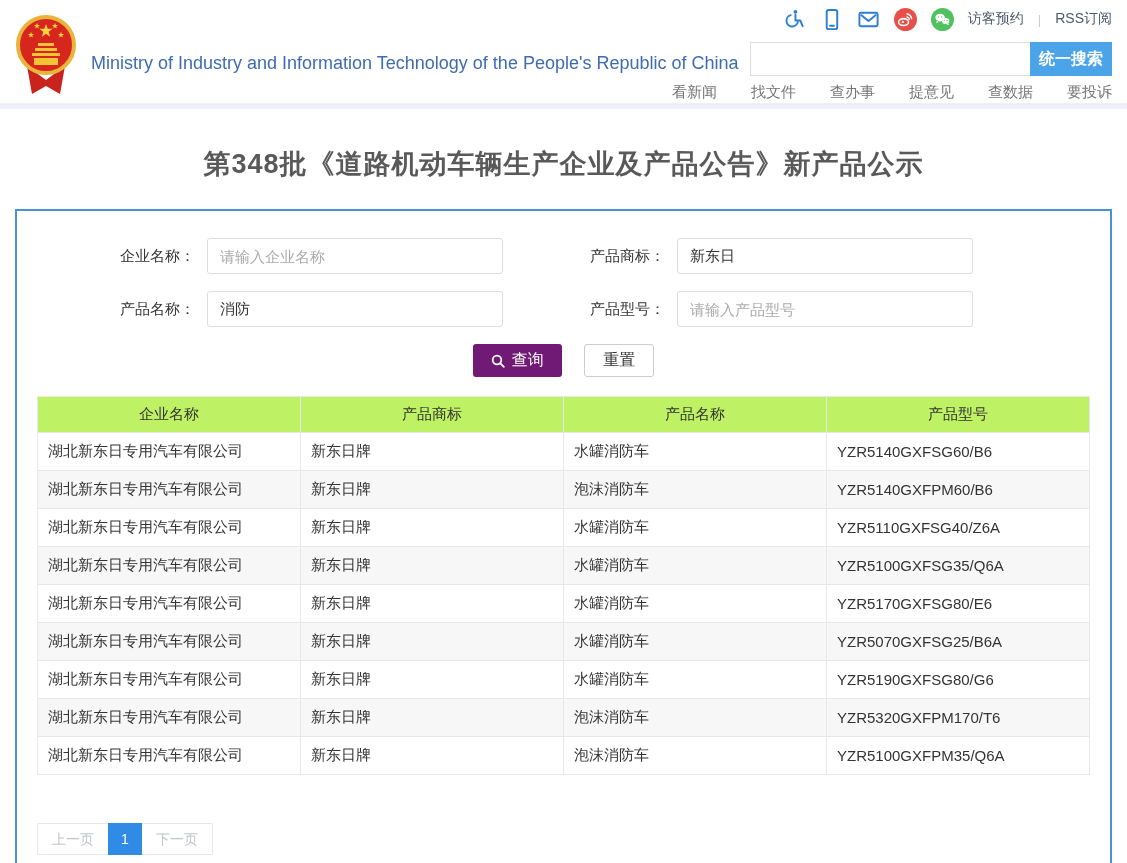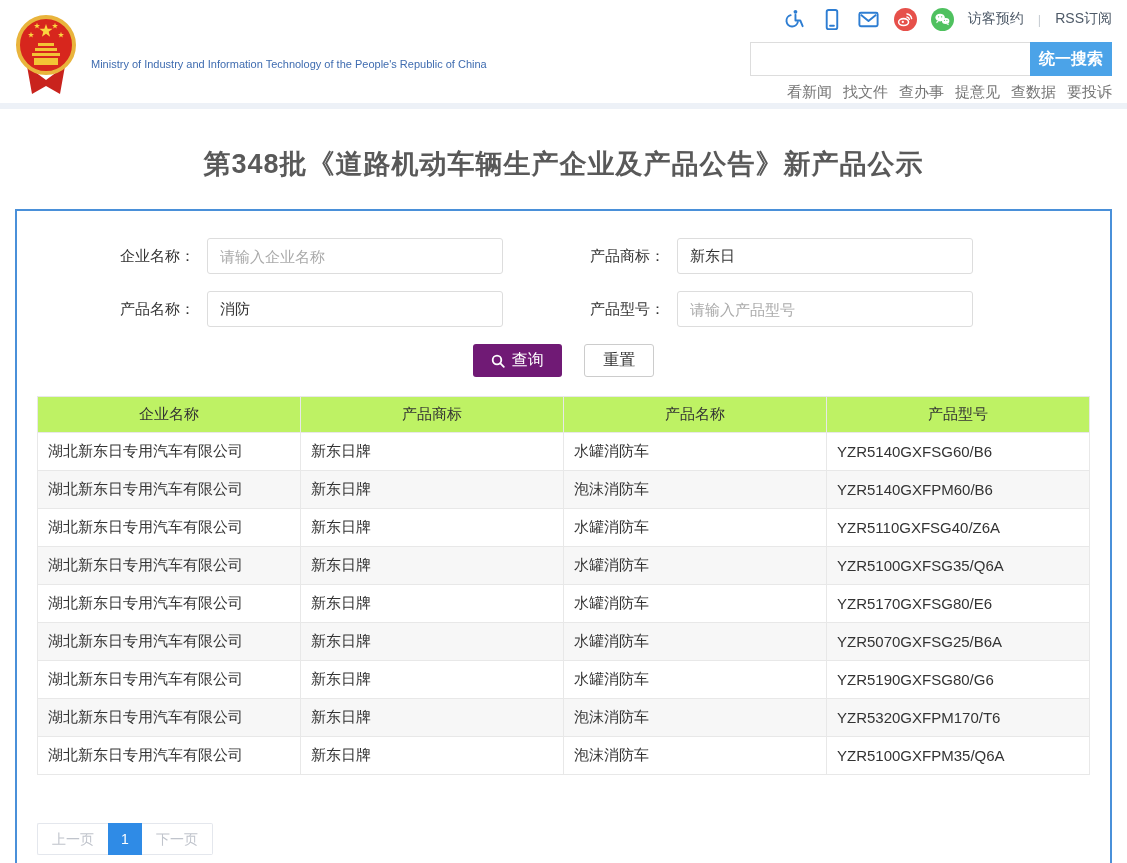--- a/index.html
+++ b/index.html
@@ -6,37 +6,37 @@
   html,body { width:1127px; height:863px; background:#fff; overflow:hidden;
     font-family:"Liberation Sans","DejaVu Sans",sans-serif; color:#333; }
 
   
   .site-header { position:relative; height:109px; background:#fff;
     border-bottom:6px solid #edf1f7; }
   .logo-wrap { position:absolute; left:14px; top:14px; display:flex; align-items:center; }
   .emblem { width:64px; height:84px; flex:0 0 auto; }
   .titles { margin-left:13px; padding-top:8px; }
   .site-title { font-size:32px; font-weight:700; color:#2456a4; letter-spacing:1px; line-height:1.1; }
-  .site-subtitle { font-size:11px; color:#3f6cb0; margin-top:7px; }
+  .site-subtitle { font-size:18px; color:#3f6cb0; margin-top:7px; }
 
   .icon-row { position:absolute; top:6px; right:15px; height:26px;
     display:flex; align-items:center; gap:14px;text-align:center; }
   .hicon { width:23px; height:23px; display:inline-flex; cursor:pointer; }
   .hicon svg { width:100%; height:100%; }
   .quick-link { font-size:14px; color:#4e5a68; text-decoration:none; cursor:pointer; }
   .link-sep { color:#c9ced4; font-size:13px; }
 
   .search-row { position:absolute; top:42px; right:15px; display:flex; }
   .search-input { width:280px; height:34px; border:1px solid #ddd; border-right:none;
     padding:0 10px; font-size:14px; outline:none; }
   .search-btn { width:82px; height:34px; border:none; background:#4ba3e8; color:#fff;
     font-size:16px; font-weight:700; cursor:pointer;
     font-family:"Liberation Sans","DejaVu Sans",sans-serif; }
 
-  .top-nav { position:absolute; top:83px; right:15px; display:flex; gap:11px; }
+  .top-nav { position:absolute; top:83px; right:15px; display:flex; gap:34px; }
   .nav-item { font-size:15px; color:#757575; text-decoration:none; cursor:pointer; }
 
   
   .page-title { text-align:center; font-size:27px; font-weight:700; color:#595959;
     letter-spacing:1px; margin-top:37px; }
 
   
   .panel { margin:27px 15px 0; height:778px; border:2px solid #4a90d9; background:#fff;
     padding:27px 20px 0; }
 

